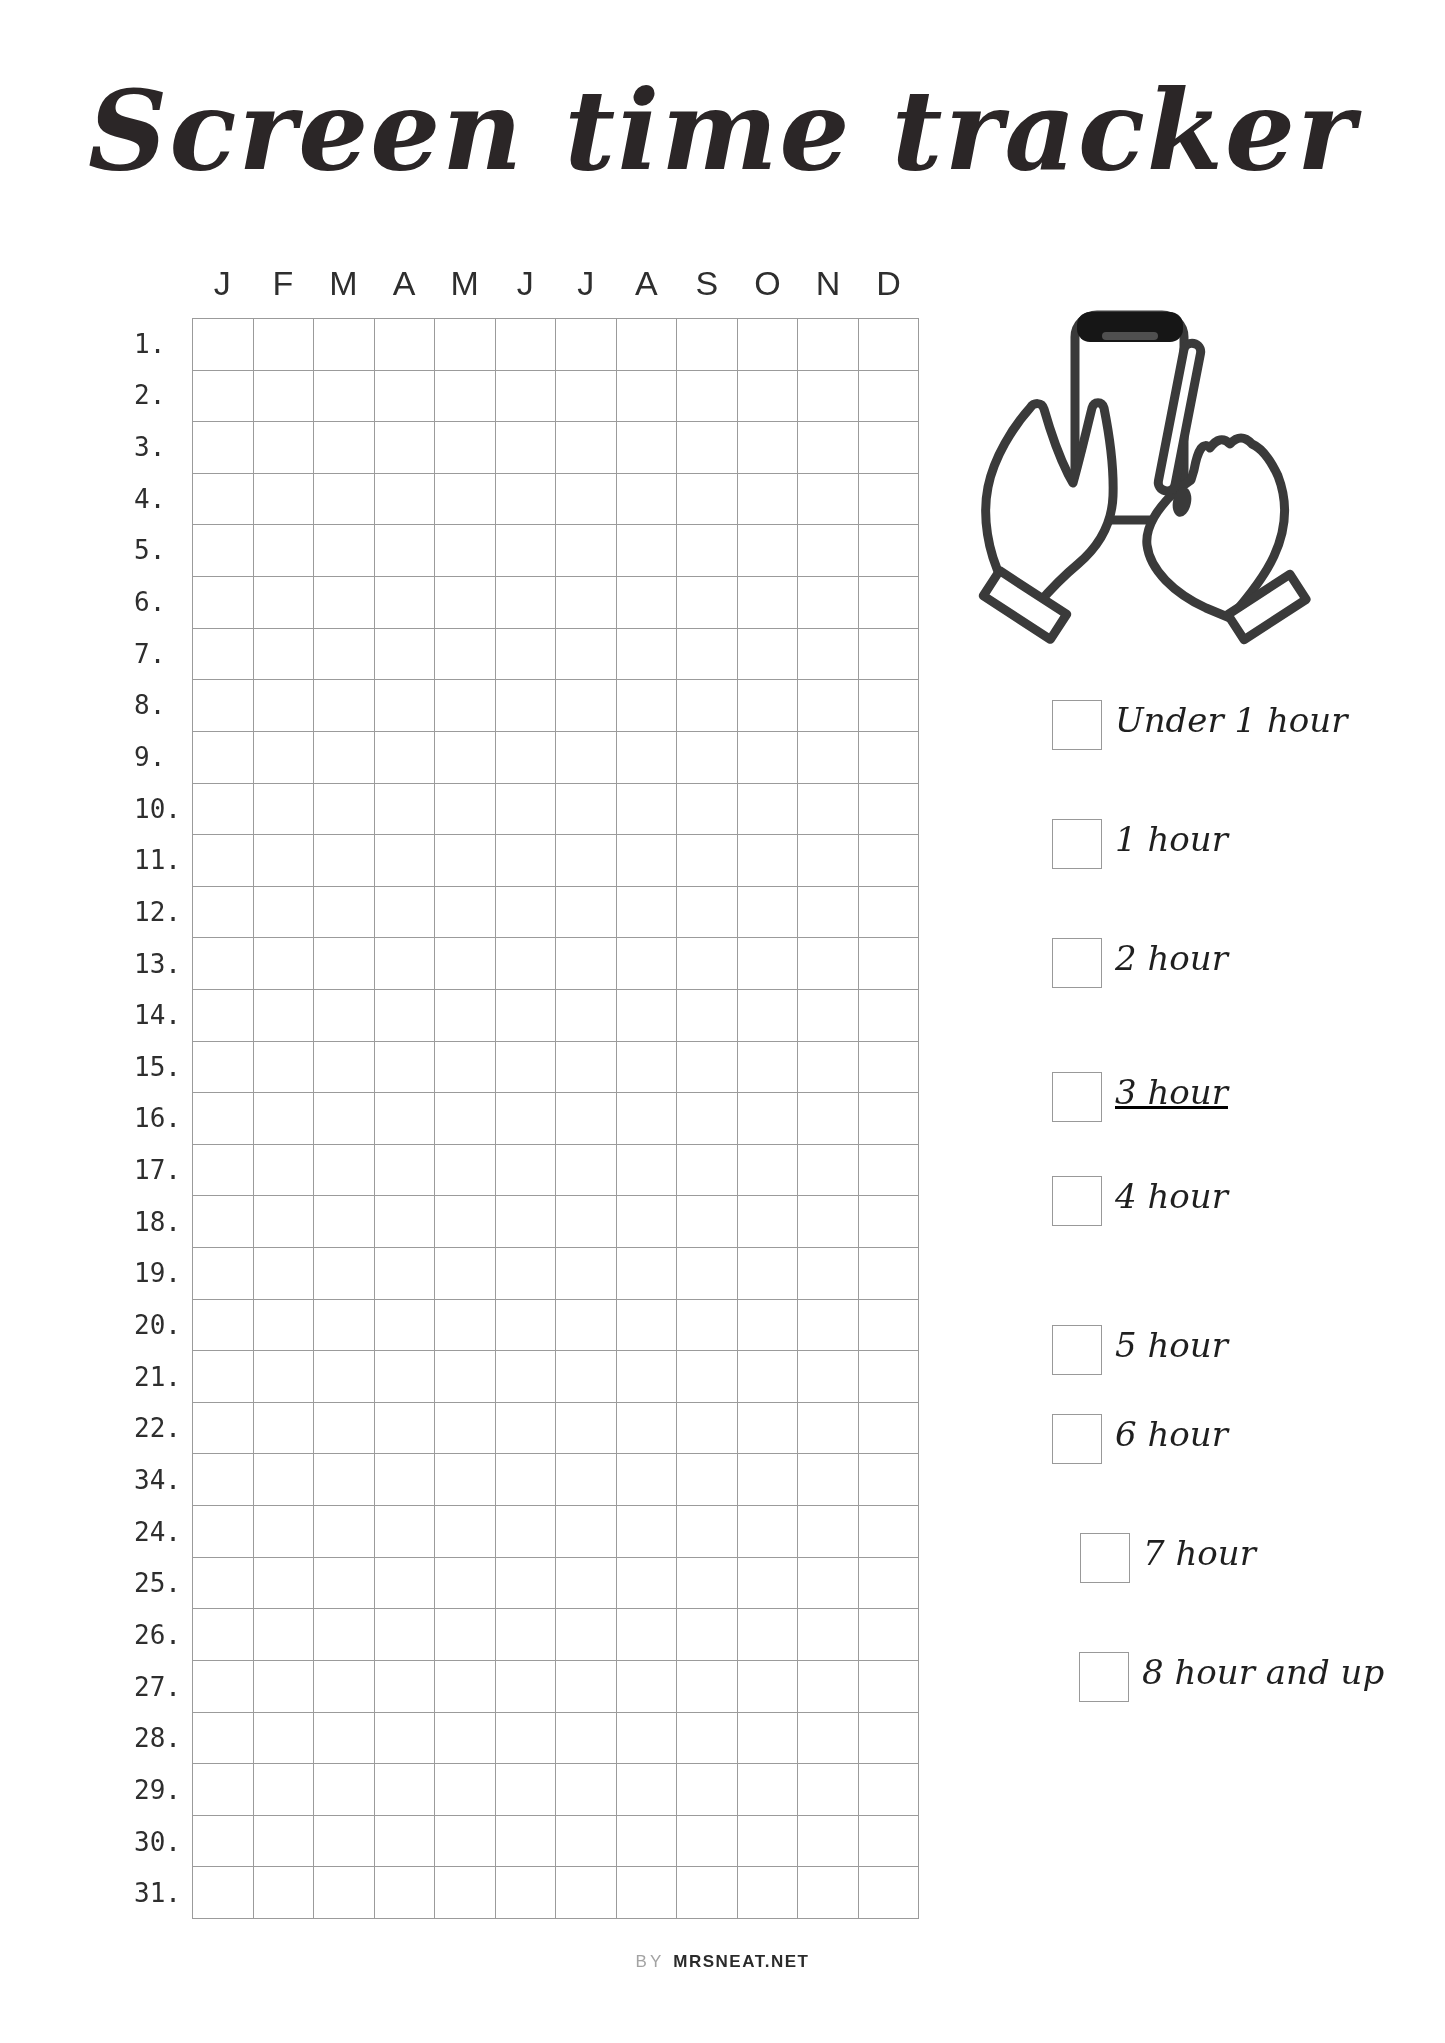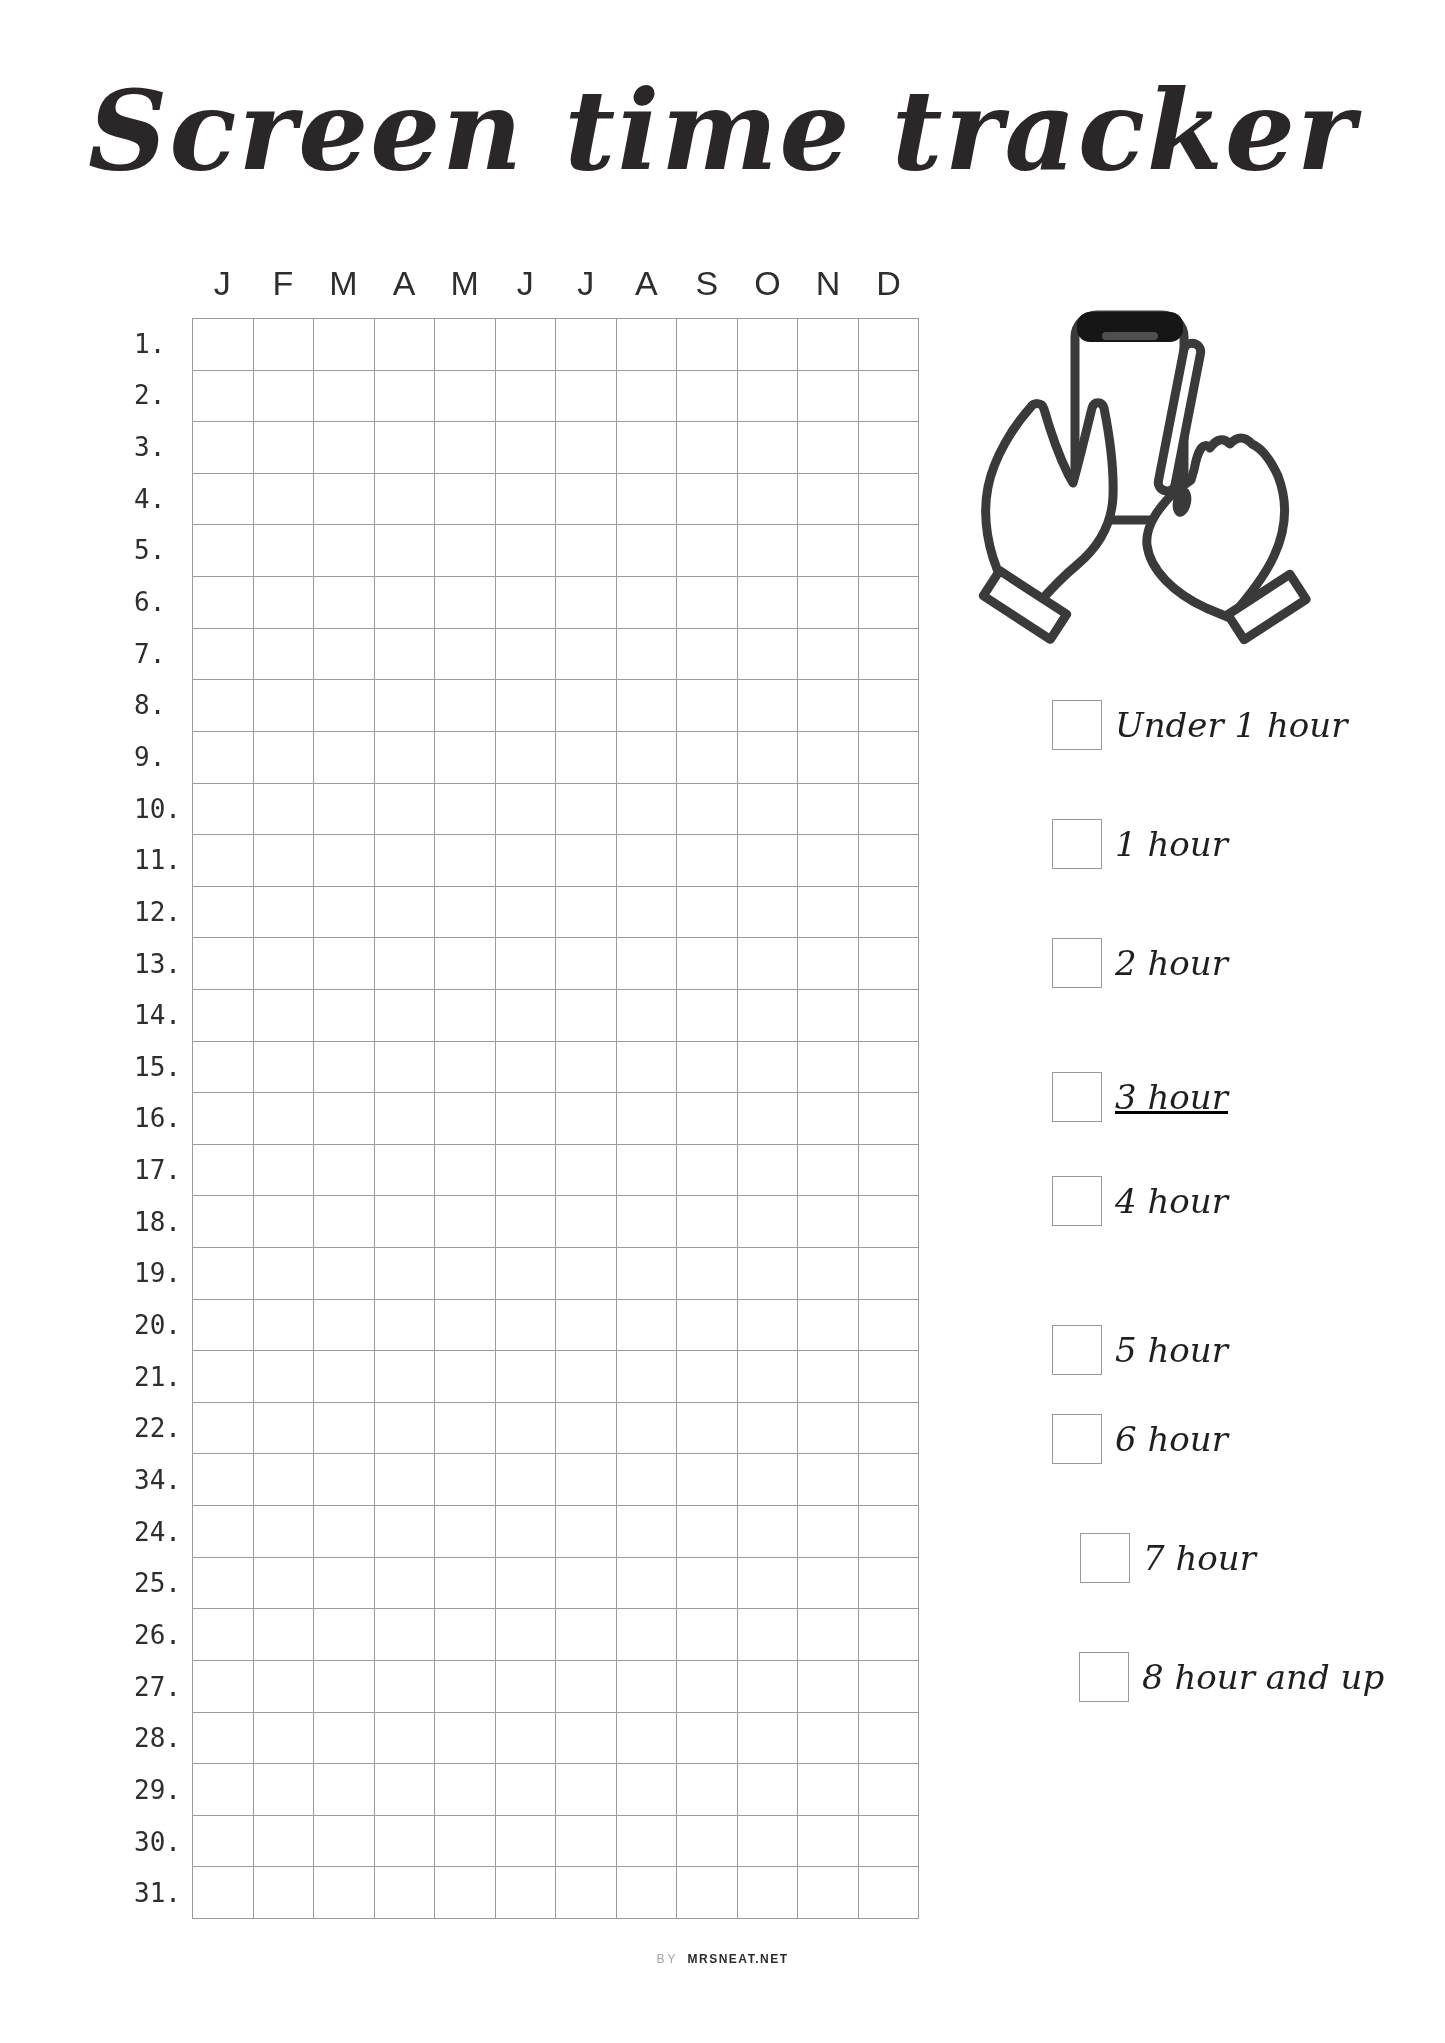--- a/index.html
+++ b/index.html
@@ -58,38 +58,38 @@
   
   .illustration{
     position:absolute;left:978px;top:302px;width:350px;height:345px;
   }
   
   .legend{
     position:absolute;left:1052px;top:700px;width:393px;height:1020px;
   }
   .legend-item{
     position:absolute;left:0;
-    display:flex;align-items:center;
+    display:flex;
   }
   .checkbox{
     width:50px;height:50px;flex:0 0 auto;
     border:1px solid var(--checkbox-border,#999999);
     background:#fff;box-sizing:border-box;
   }
   .legend-label{
     margin-left:13px;
     font-family:"DejaVu Serif",serif;font-style:italic;
     font-size:34px;color:var(--label-text,#1f1f1f);
     white-space:nowrap;
   }
   
   .footer{
     position:absolute;left:0;top:1952px;width:100%;
     text-align:center;
-    font-size:12px;letter-spacing:1.5px;
+    font-size:17px;letter-spacing:1.5px;
     font-family:"Liberation Sans",sans-serif;
   }
   .footer .by{color:var(--footer-muted,#a3a3a3);font-weight:400;margin-right:9px;letter-spacing:3px;}
   .footer .site{color:var(--footer-text,#2b2b2b);font-weight:700;}
 </style>
 </head>
 <body>
 
 <div class="page" style="--ink: #2b2627; --grid-line: #9b9b9b; --checkbox-border: #999999; --label-text: #1f1f1f; --footer-muted: #a3a3a3; --footer-text: #2b2b2b;">
 

